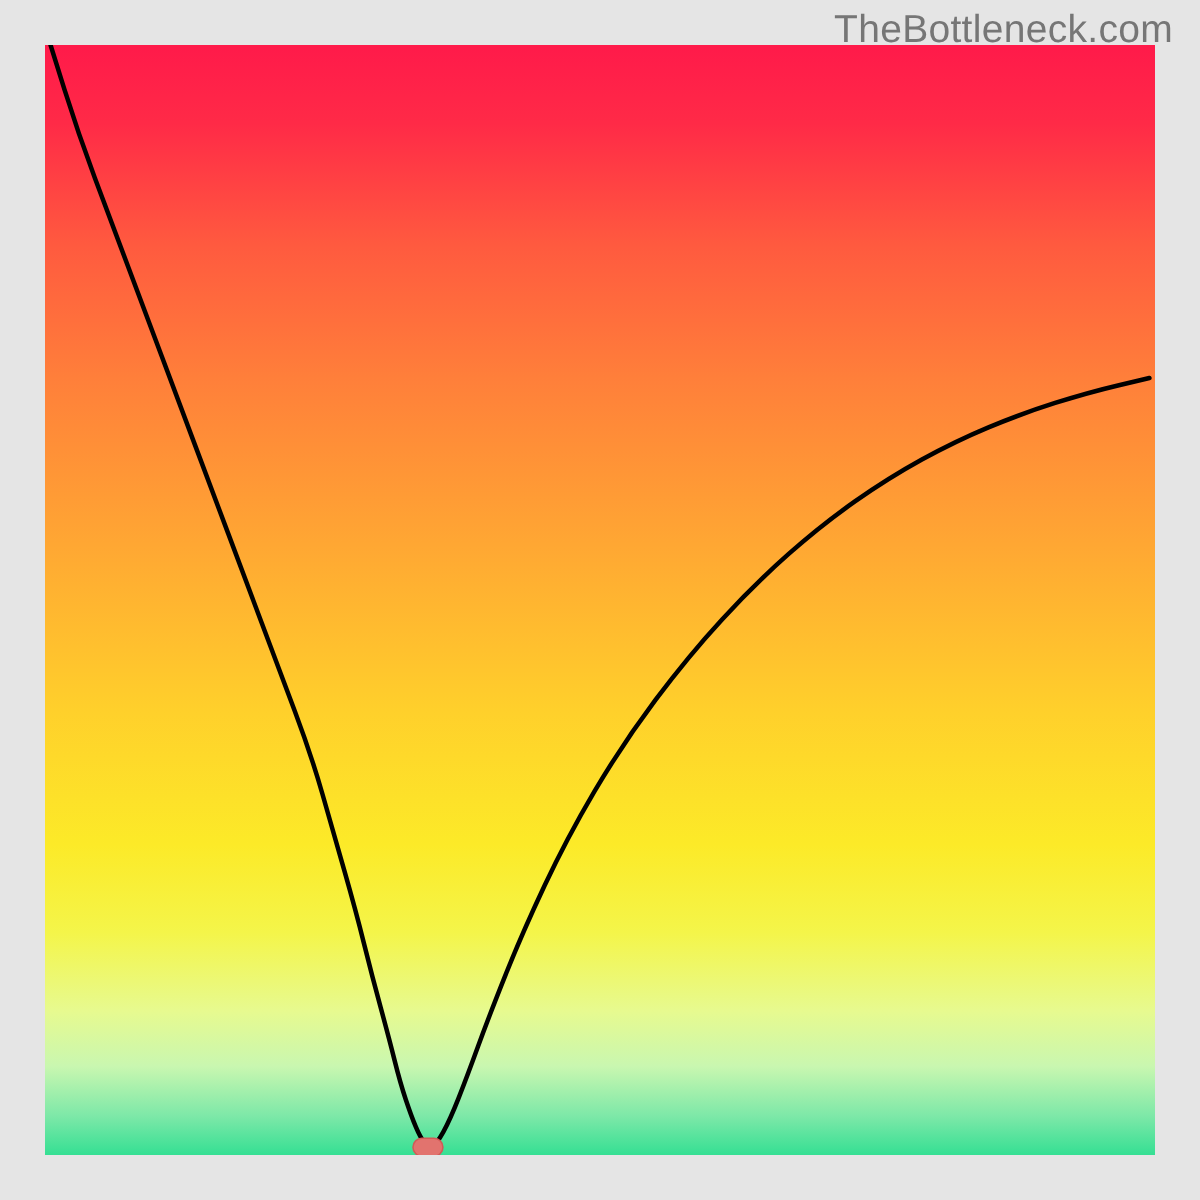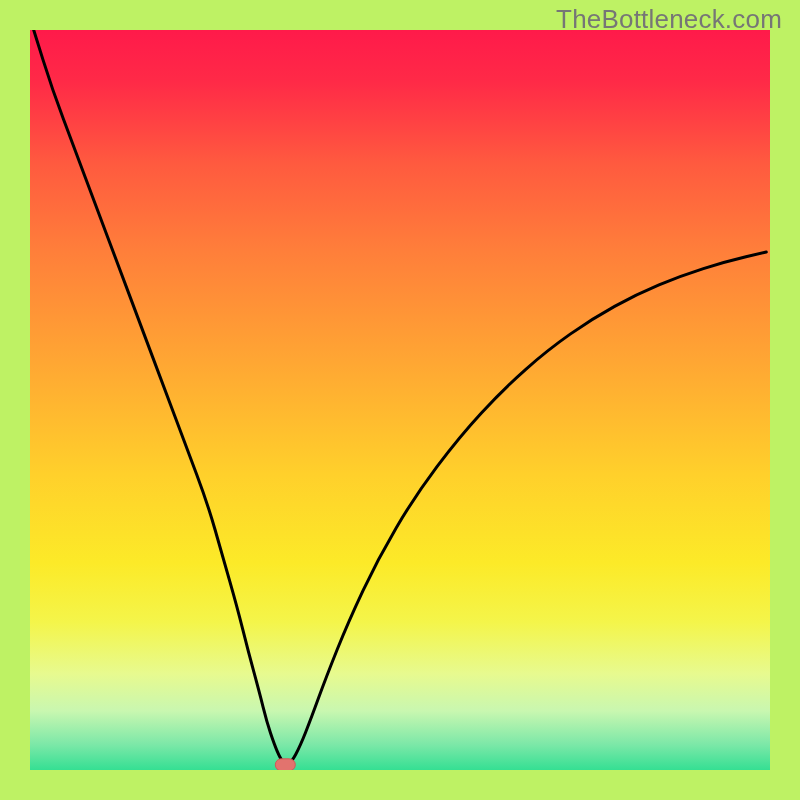--- a/index.html
+++ b/index.html
@@ -10,21 +10,21 @@
     background: #000;
     overflow: hidden;
     font-family: Arial, Helvetica, sans-serif;
   }
   .frame {
     position: absolute;
     left: 0;
     top: 0;
     width: 800px;
     height: 800px;
-    background: #bef264;
+    background: #e5e5e5;
   }
   .watermark {
     position: absolute;
     top: 4px;
     right: 18px;
     color: #767676;
     font-size: 26px;
     font-weight: 400;
     letter-spacing: 0.2px;
   }

